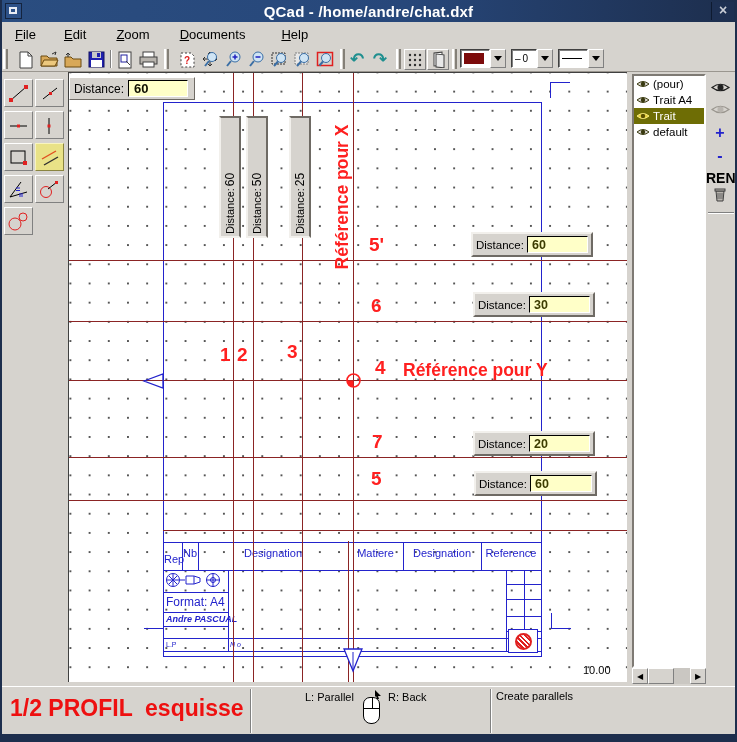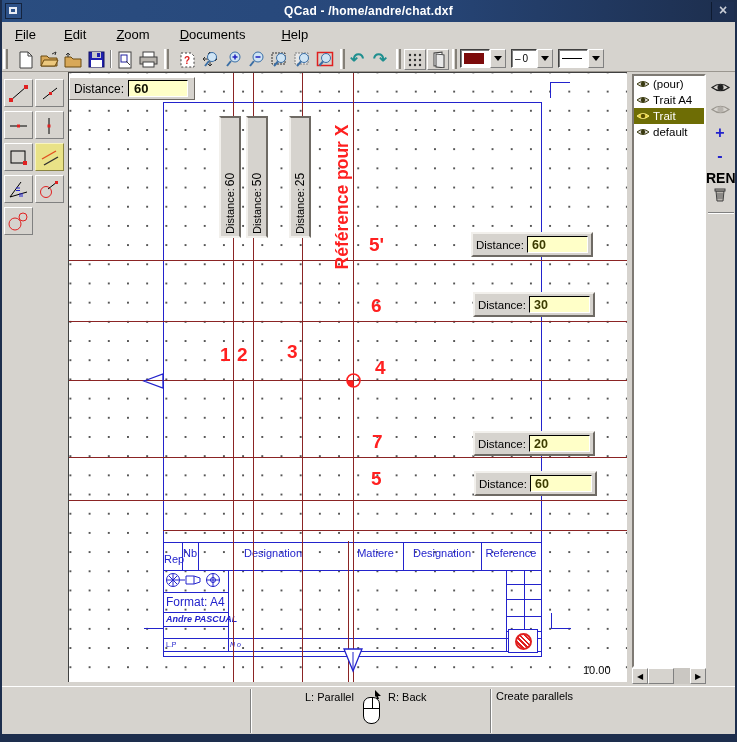--- a/index.html
+++ b/index.html
@@ -7,21 +7,21 @@
   body { position:relative; font-family:"Liberation Sans", sans-serif; background:#d6d3ce; overflow:hidden; }
 
   .abs { position:absolute; }
   .raised { border-top:1px solid #ffffff; border-left:1px solid #ffffff; border-bottom:1px solid #808080; border-right:1px solid #808080; background:#d6d3ce; }
 
   
   #titlebar { left:0; top:0; width:737px; height:22px; background:linear-gradient(90deg,#2a4d80 0%, #27477a 55%, #1d2e4d 100%); display:flex; align-items:center; }
   #win-icon { left:5px; top:3px; width:17px; height:16px; background:#2e5countryside; }
   #win-icon { background:#2d5188; border:1px solid #14243f; }
   #win-icon .sq { position:absolute; left:3px; top:3px; width:8px; height:7px; border:2px solid #e8ecf4; }
-  #win-title { width:100%; text-align:center; color:#ffffff; font-size:12px; font-weight:bold; letter-spacing:0.2px; }
+  #win-title { width:100%; text-align:center; color:#ffffff; font-size:15px; font-weight:bold; letter-spacing:0.2px; }
   #close-btn { right:3px; top:2px; width:23px; height:18px; background:#1e3052; border-left:1px solid #0e1a30; text-align:center; color:#c9cdd6; font-size:14px; font-weight:bold; line-height:17px; cursor:default; }
 
   #menubar { left:0; top:22px; width:737px; height:24px; background:#d6d3ce; display:flex; align-items:center; gap:0; }
   .menu-item { display:inline-block; padding:3px 9px; font-size:13px; color:#000; }
   .menu-item::first-letter { text-decoration:underline; }
 
   #toolbar { left:0; top:46px; width:737px; height:26px; background:#d6d3ce; border-bottom:1px solid #9a968f; }
   .handle { position:absolute; top:3px; width:5px; height:20px; border-left:2px solid #ffffff; border-right:2px solid #848078; }
   .tbtn { position:absolute; top:3px; width:22px; height:21px; display:flex; align-items:center; justify-content:center; }
   .tsep { position:absolute; top:4px; width:2px; height:18px; border-left:1px solid #808080; border-right:1px solid #fff; }
@@ -439,20 +439,21 @@
   <div class="tag" style="left:404px; top:358px; width:122px; height:25px">
     <span class="lbl">Distance:</span>
       <span class="fld" style="flex:1">20</span>
   </div>
   <div class="tag" style="left:405px; top:398px; width:123px; height:25px">
     <span class="lbl">Distance:</span>
       <span class="fld" style="flex:1">60</span>
   </div>
 
   <div class="ref-label" style="left:182px; top:114px; width:182px; height:20px; text-align:center; transform:rotate(-90deg);">Référence pour X</div>
+  <div class="ref-label" style="left:334px; top:287px">Référence pour Y</div>
   <div class="red-label" style="left:151px; top:271px">1</div>
   <div class="red-label" style="left:168px; top:271px">2</div>
   <div class="red-label" style="left:218px; top:268px">3</div>
   <div class="red-label" style="left:306px; top:284px">4</div>
   <div class="red-label" style="left:300px; top:161px">5'</div>
   <div class="red-label" style="left:302px; top:222px">6</div>
   <div class="red-label" style="left:303px; top:358px">7</div>
   <div class="red-label" style="left:302px; top:395px">5</div>
 
   <div id="grid-indicator">10.00</div>
@@ -519,20 +520,21 @@
         <path d="M6,8 v6 M8,8 v6 M10,8 v6" stroke="#606060"></path>
       </svg>
   </div>
   <div class="abs" style="left:78px; top:140px; width:26px; height:2px; border-top:1px solid #808080; border-bottom:1px solid #fff"></div>
 </div>
 
 <div class="abs" id="statusbar">
   <div class="status-sep" style="left:250px"></div>
   <div class="status-sep" style="left:490px"></div>
 
+  <div id="status-note">1/2 PROFIL  esquisse</div>
 
   <div class="hint" style="left:305px; top:4px">L: Parallel</div>
   <div id="mouse-icon">
       <div class="mid"></div>
       <div class="bar"></div>
     </div>
   <svg class="abs" style="left:374px; top:3px" width="10" height="10">
       <polygon points="1,0 7,6 4,6 5,9 3,9 2,6 1,7" fill="#000"></polygon>
     </svg>
   <div class="hint" style="left:388px; top:4px">R: Back</div>

